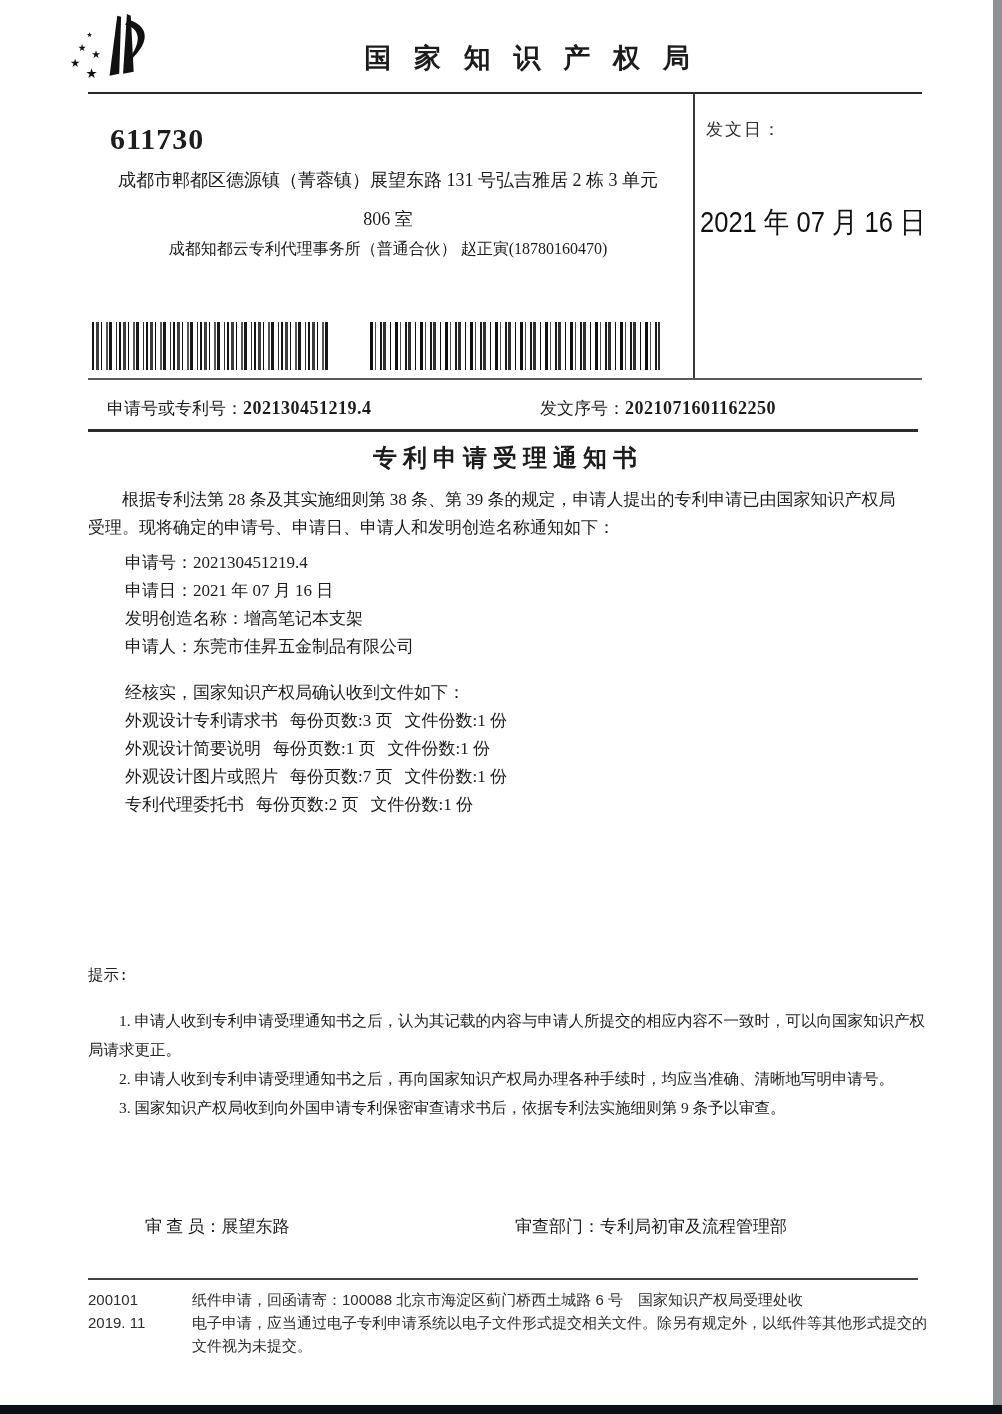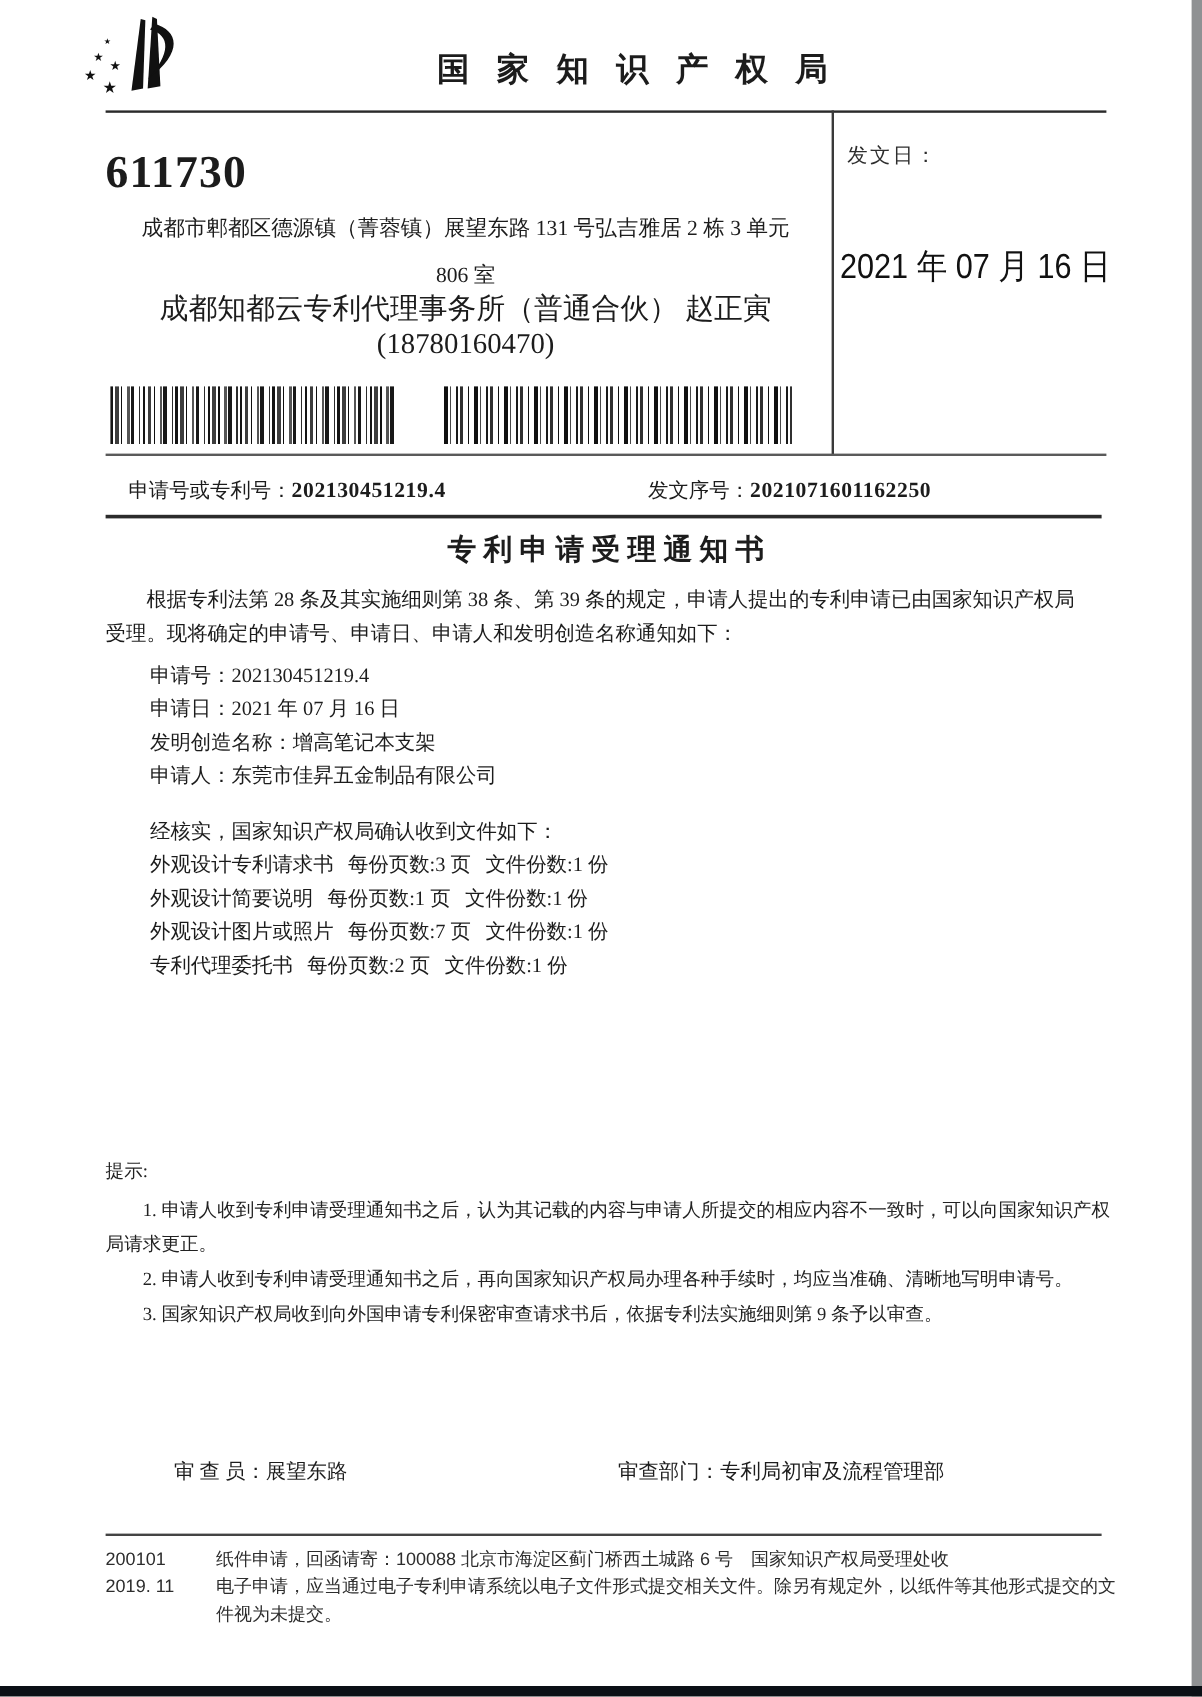--- a/index.html
+++ b/index.html
@@ -18,23 +18,23 @@
   .agency-title {
     position:absolute; left:200px; right:140px; top:40px; text-align:center;
     font-size:27px; font-weight:bold; letter-spacing:8px; white-space:nowrap;
   }
   .rule-header { position:absolute; left:88px; top:92px; width:834px; height:2px; background:#2a2a2a; }
   .col-divider { position:absolute; left:693px; top:92px; width:2px; height:288px; background:#3a3a3a; }
   .rule-section { position:absolute; left:88px; top:378px; width:834px; height:2px; background:#5a5a5a; }
 
   
   .recipient { position:absolute; left:88px; top:122px; width:600px; text-align:center; }
-  .recipient-code { text-align:left; font-size:38px; font-weight:bold; letter-spacing:1px; }
+  .recipient-code { text-align:left; margin-left:22px; font-size:30px; font-weight:bold; letter-spacing:1px; }
   .recipient-address { margin-top:10px; font-size:18px; line-height:29px; }
-  .recipient-agent { margin-top:0; font-size:24px; line-height:29px; }
+  .recipient-agent { margin-top:0; font-size:16px; line-height:29px; }
 
   
   .dispatch-label { position:absolute; left:706px; top:118px; font-size:17px; letter-spacing:2px; color:#2e2e2e; }
   .dispatch-date {
     position:absolute; left:700px; top:203px; font-size:29px; color:#111;
     font-family:"Liberation Sans","DejaVu Sans",sans-serif;
     transform:scaleX(0.88); transform-origin:left center; white-space:nowrap;
   }
 
   
@@ -63,33 +63,33 @@
   .notice-body { position:absolute; left:88px; top:486px; width:836px; font-size:17px; line-height:28px; }
   .notice-intro { text-indent:2em; width:822px; }
   .detail-list { margin-top:7px; margin-left:37px; }
   .receipt-intro { margin-top:18px; margin-left:37px; }
   .file-list { margin-left:37px; }
   .file-line span { margin-right:12px; }
   .file-line span:last-child { margin-right:0;text-align:right; }
 
   
   .tips { position:absolute; left:88px; top:962px; width:848px; font-size:15.5px; line-height:29px; color:#222; }
-  .tips-heading { margin-bottom:3px; }
+  .tips-heading { margin-bottom:15px;font-family:Liberation Mono, monospace; }
   .tip-item { text-indent:2em; }
 
   
   .review-row { position:absolute; left:88px; top:1215px; width:834px; font-size:17px; white-space:nowrap; }
   .review-examiner { position:absolute; left:57px; top:0; }
   .review-dept { position:absolute; left:427px; top:0; }
 
   
   .rule-footer { position:absolute; left:88px; top:1278px; width:830px; height:1.5px; background:#444; }
   .footer { position:absolute; left:88px; top:1288px; width:846px;
     font-family:"Liberation Sans","DejaVu Sans",sans-serif; font-size:15px; line-height:23px; color:#2d2d2d;
-    display:grid; grid-template-columns:92px 1fr; column-gap:0; }
+    display:grid; grid-template-columns:92px 1fr; column-gap:12px; }
   .footer-codes div { height:23px; }
   .footer-notes p { margin:0; }
 </style>
 </head>
 <body>
 
 <div class="page">
 
   <svg class="logo" viewBox="0 0 95 85" xmlns="http://www.w3.org/2000/svg">
     <g fill="#111">

